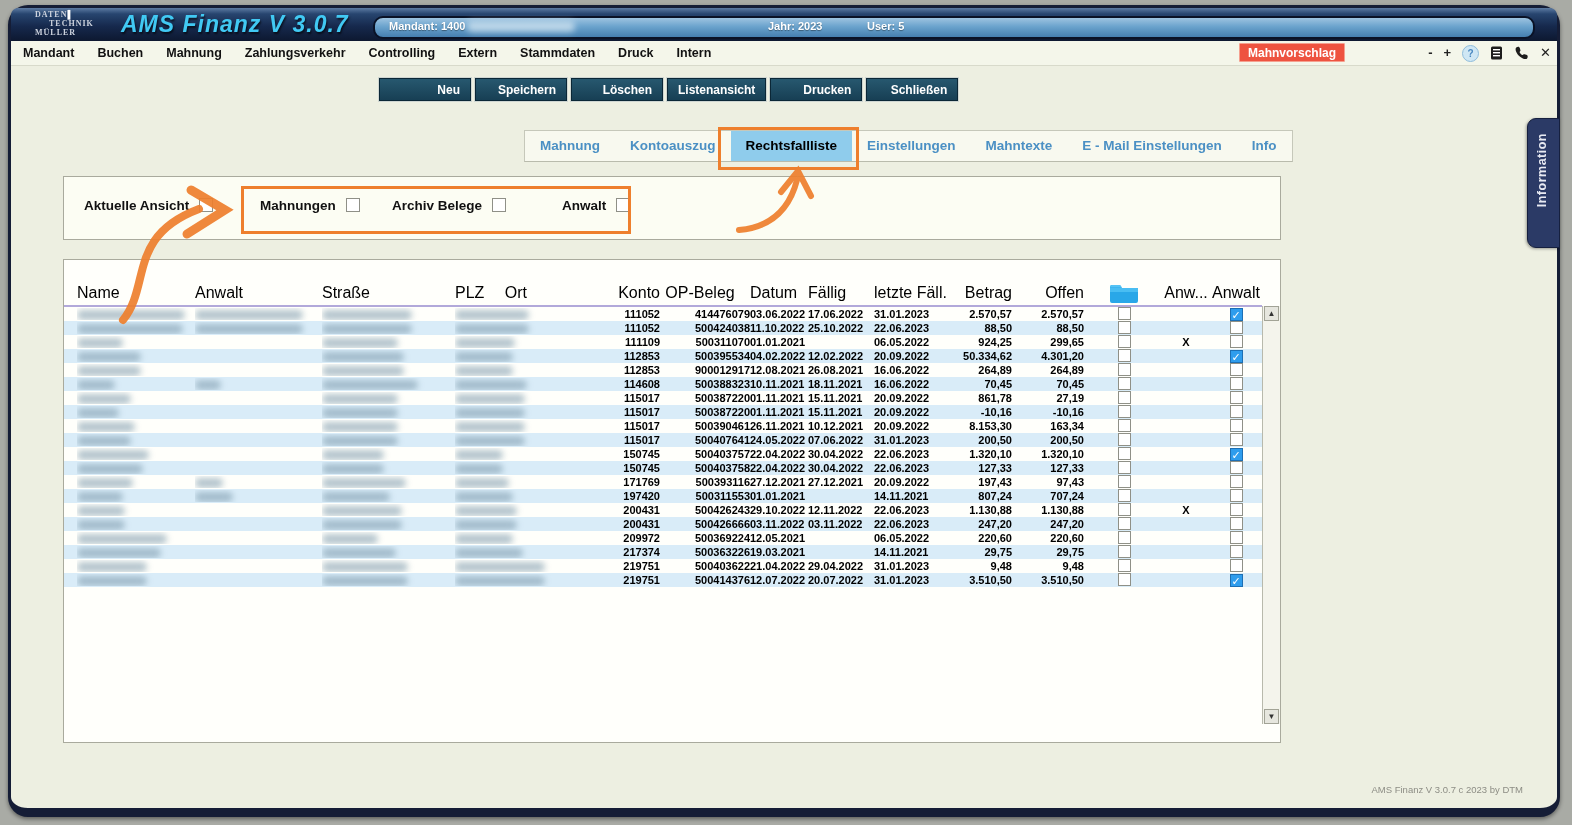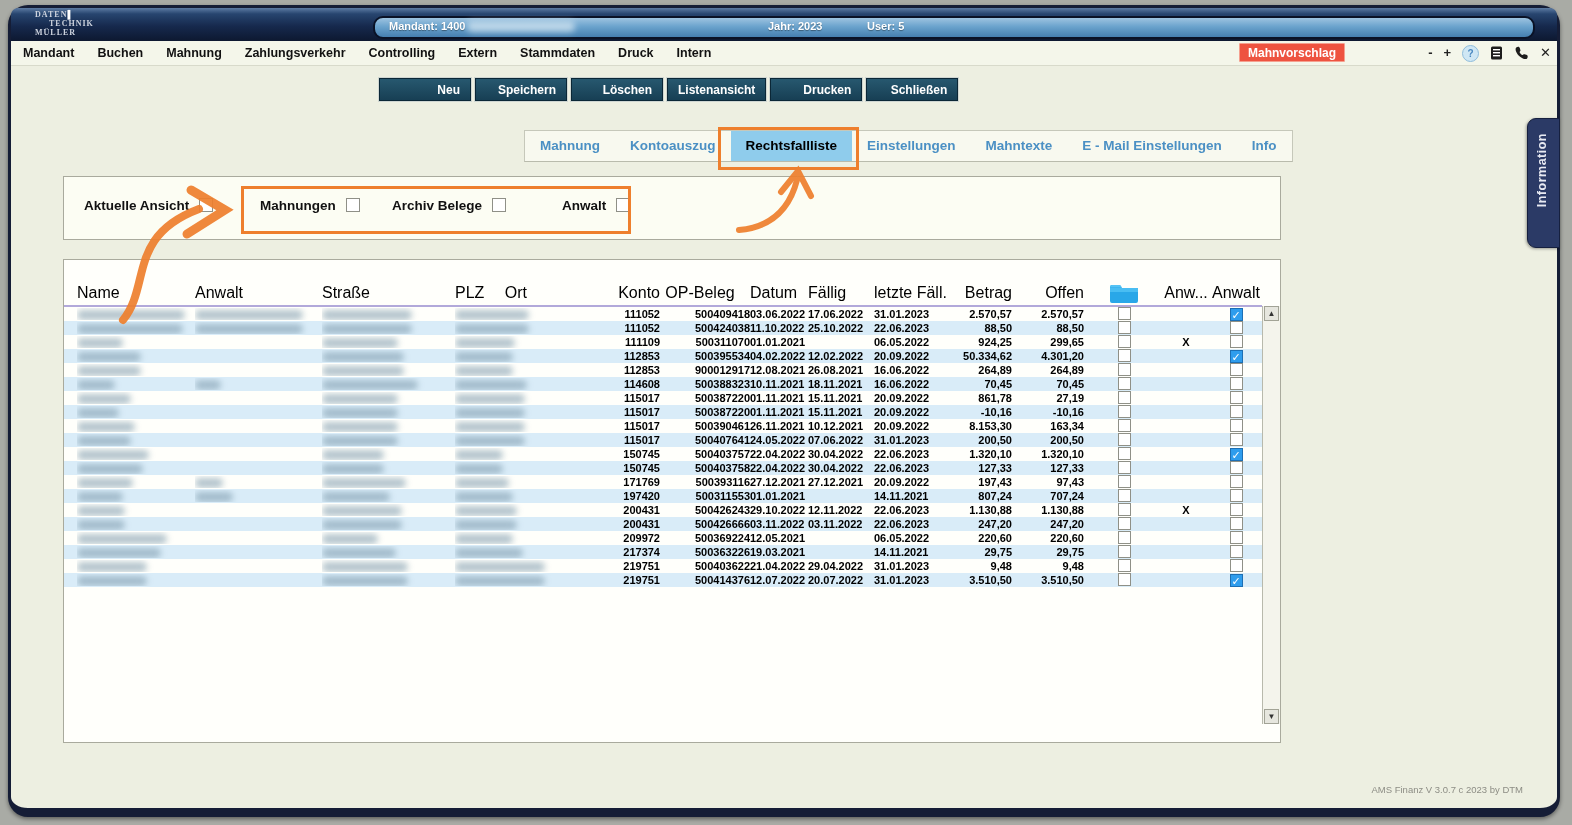--- a/index.html
+++ b/index.html
@@ -101,20 +101,21 @@
 <body>
 
 <div class="app">
 
   <div class="topbar">
     <div class="logo">
       <div><span>DATEN</span><span class="bars">▌</span></div>
       <div class="l2">TECHNIK</div>
       <div>MÜLLER</div>
     </div>
+    <div class="app-title">AMS Finanz V 3.0.7</div>
     <div class="mandant-pill">
       <span class="mp-label">Mandant: 1400</span>
       <span class="mp-blur"></span>
       <span class="mp-jahr">Jahr: 2023</span>
       <span class="mp-user">User: 5</span>
     </div>
   </div>
 
   <div class="menubar">
     <div class="menus" id="menus">
@@ -216,21 +217,21 @@
       <span class="hc c">Anw...</span>
       <span class="hc c">Anwalt</span>
     </div>
     <div class="tbody" id="tbody">
         <div class="row grid">
           <span class="cell"><span class="blurb" style="width: 108px;"></span></span>
           <span class="cell"><span class="blurb" style="width: 108px;"></span></span>
           <span class="cell"><span class="blurb" style="width: 90px;"></span></span>
           <span class="cell"><span class="blurb" style="width: 74px;"></span></span>
           <span class="cell r">111052</span>
-          <span class="cell r">500409418</span>
+          <span class="cell r">414476079</span>
           <span class="cell">03.06.2022</span>
           <span class="cell">17.06.2022</span>
           <span class="cell pl6">31.01.2023</span>
           <span class="cell r">2.570,57</span>
           <span class="cell r">2.570,57</span>
           <span class="cell c"><span class="cb"></span></span>
           <span class="cell c"></span>
           <span class="cell c"><span class="cb checked">✓</span></span>
         </div>
         <div class="row grid">

